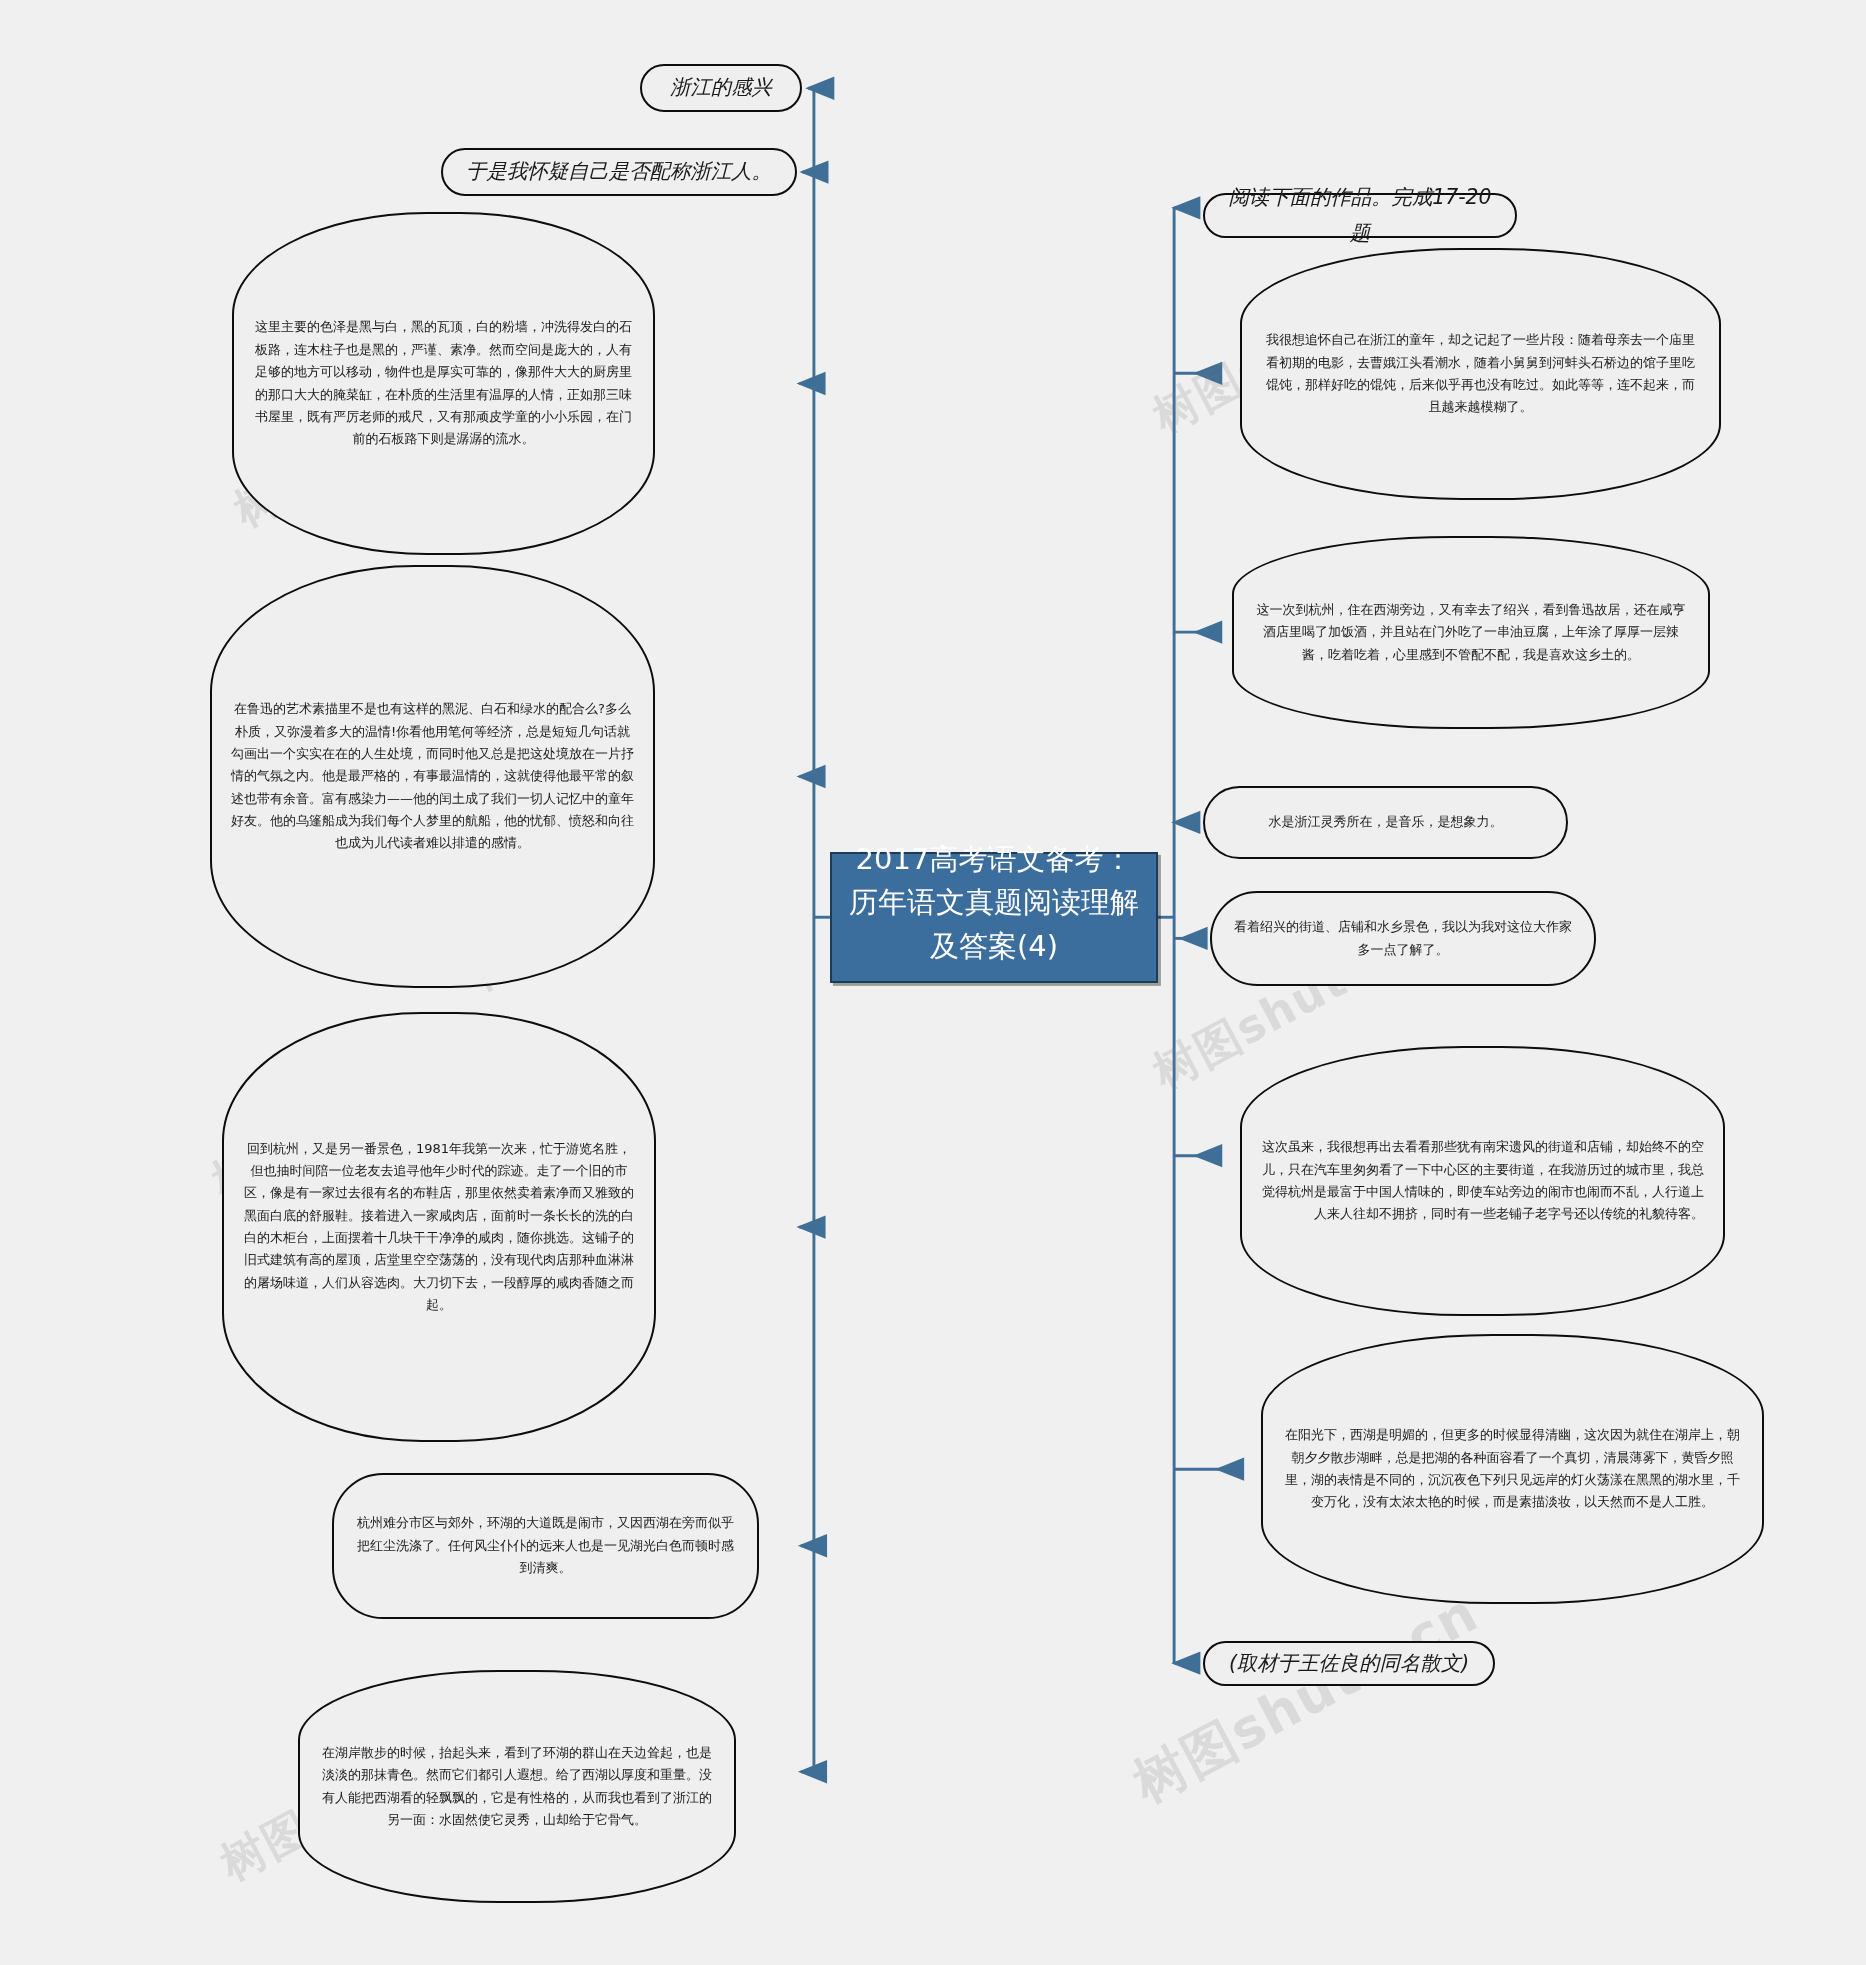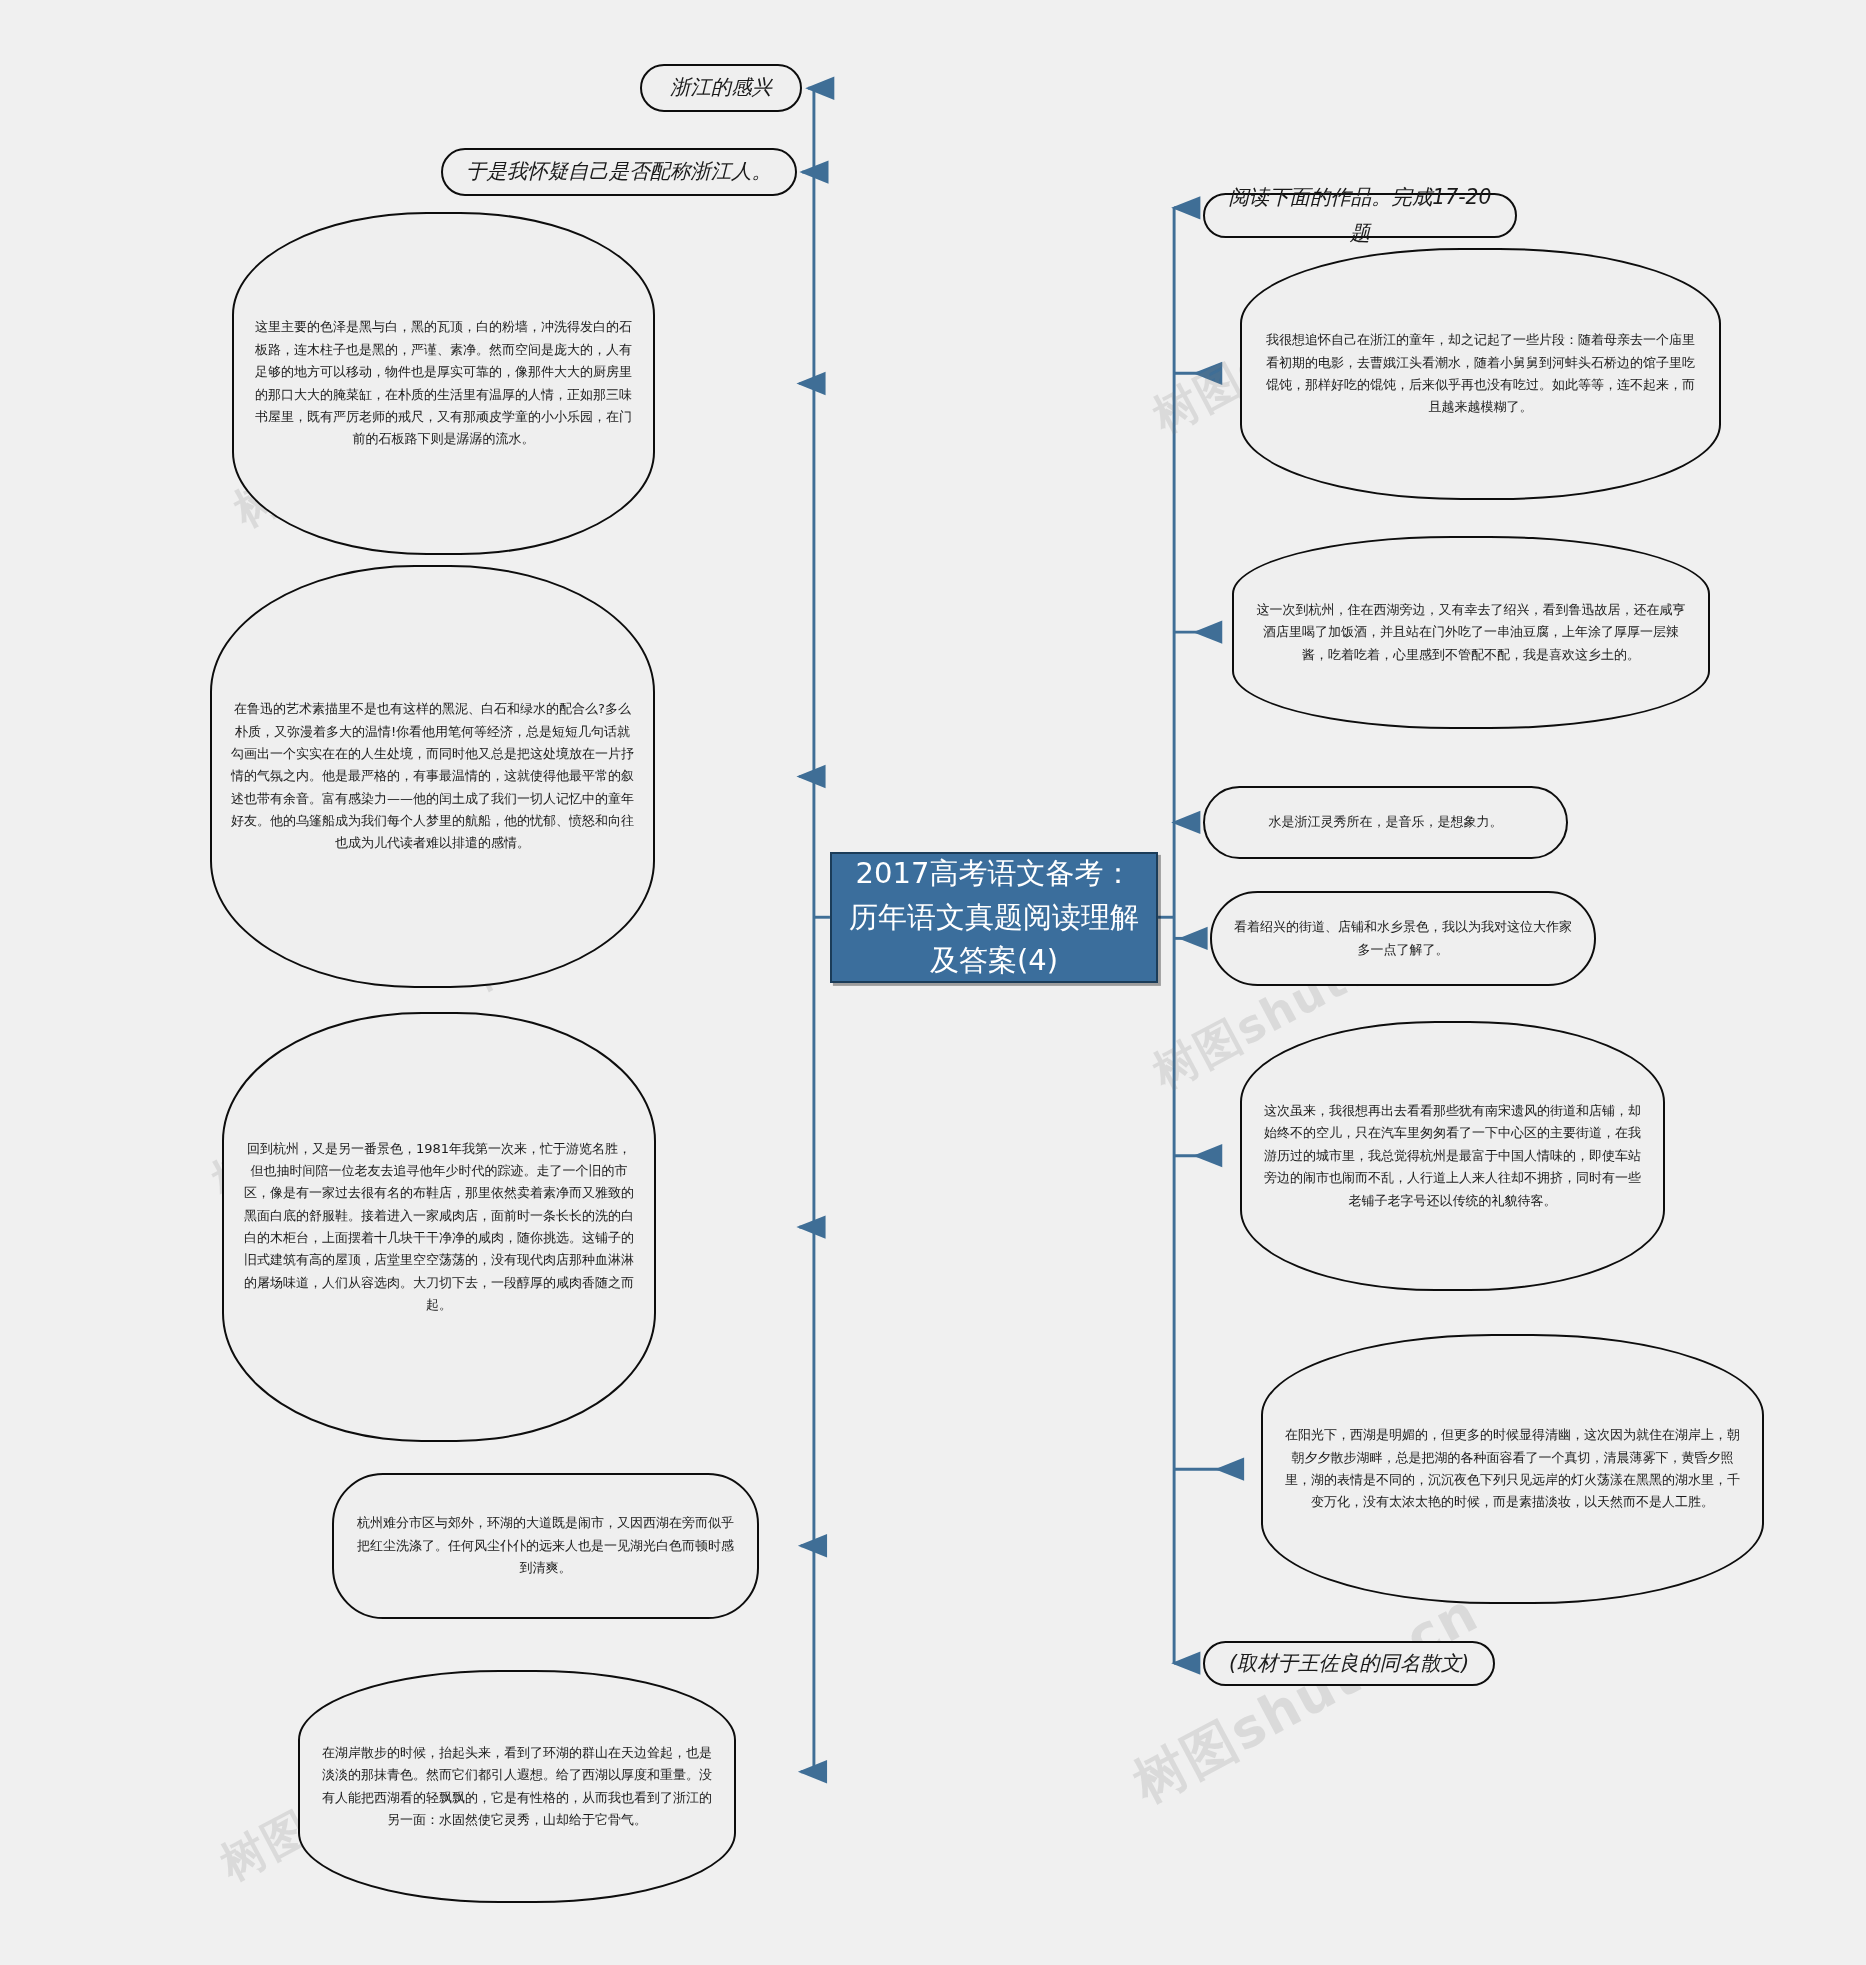--- a/index.html
+++ b/index.html
@@ -89,25 +89,25 @@
   #n-l4  { left:210px;  top:565px;  width:445px; height:423px; }
   #n-l5  { left:222px;  top:1012px; width:434px; height:430px; }
   #n-l6  { left:332px;  top:1473px; width:427px; height:146px; }
   #n-l7  { left:298px;  top:1670px; width:438px; height:233px; }
 
   #n-r1  { left:1203px; top:193px;  width:314px; height:45px; }
   #n-r2  { left:1240px; top:248px;  width:481px; height:252px; }
   #n-r3  { left:1232px; top:536px;  width:478px; height:193px;text-align:center; }
   #n-r4  { left:1203px; top:786px; width:365px; height:73px; }
   #n-r5  { left:1210px; top:891px; width:386px; height:95px;align-items:center; }
-  #n-r6  { left:1240px; top:1021px; width:425px; height:270px; }
+  #n-r6  { left:1240px; top:1046px; width:485px; height:270px;text-align:right; }
   #n-r7  { left:1261px; top:1334px; width:503px; height:270px; }
   #n-r8  { left:1203px; top:1641px; width:292px; height:45px; }
 
-  #central-node { left:830px; top:852px; width:328px; height:131px; }
+  #central-node { left:830px; top:852px; width:328px; height:131px;align-items:flex-end; }
 </style>
 </head>
 <body>
 
 <svg id="edges" viewBox="0 0 2560 2695">
   <defs>
     <marker id="arrL" markerWidth="12" markerHeight="12" refX="10" refY="5" orient="auto">
       <path d="M11,5 L1,1 L1,9 Z" fill="#3f6e96"></path>
     </marker>
     <marker id="arrR" markerWidth="12" markerHeight="12" refX="10" refY="5" orient="auto">

